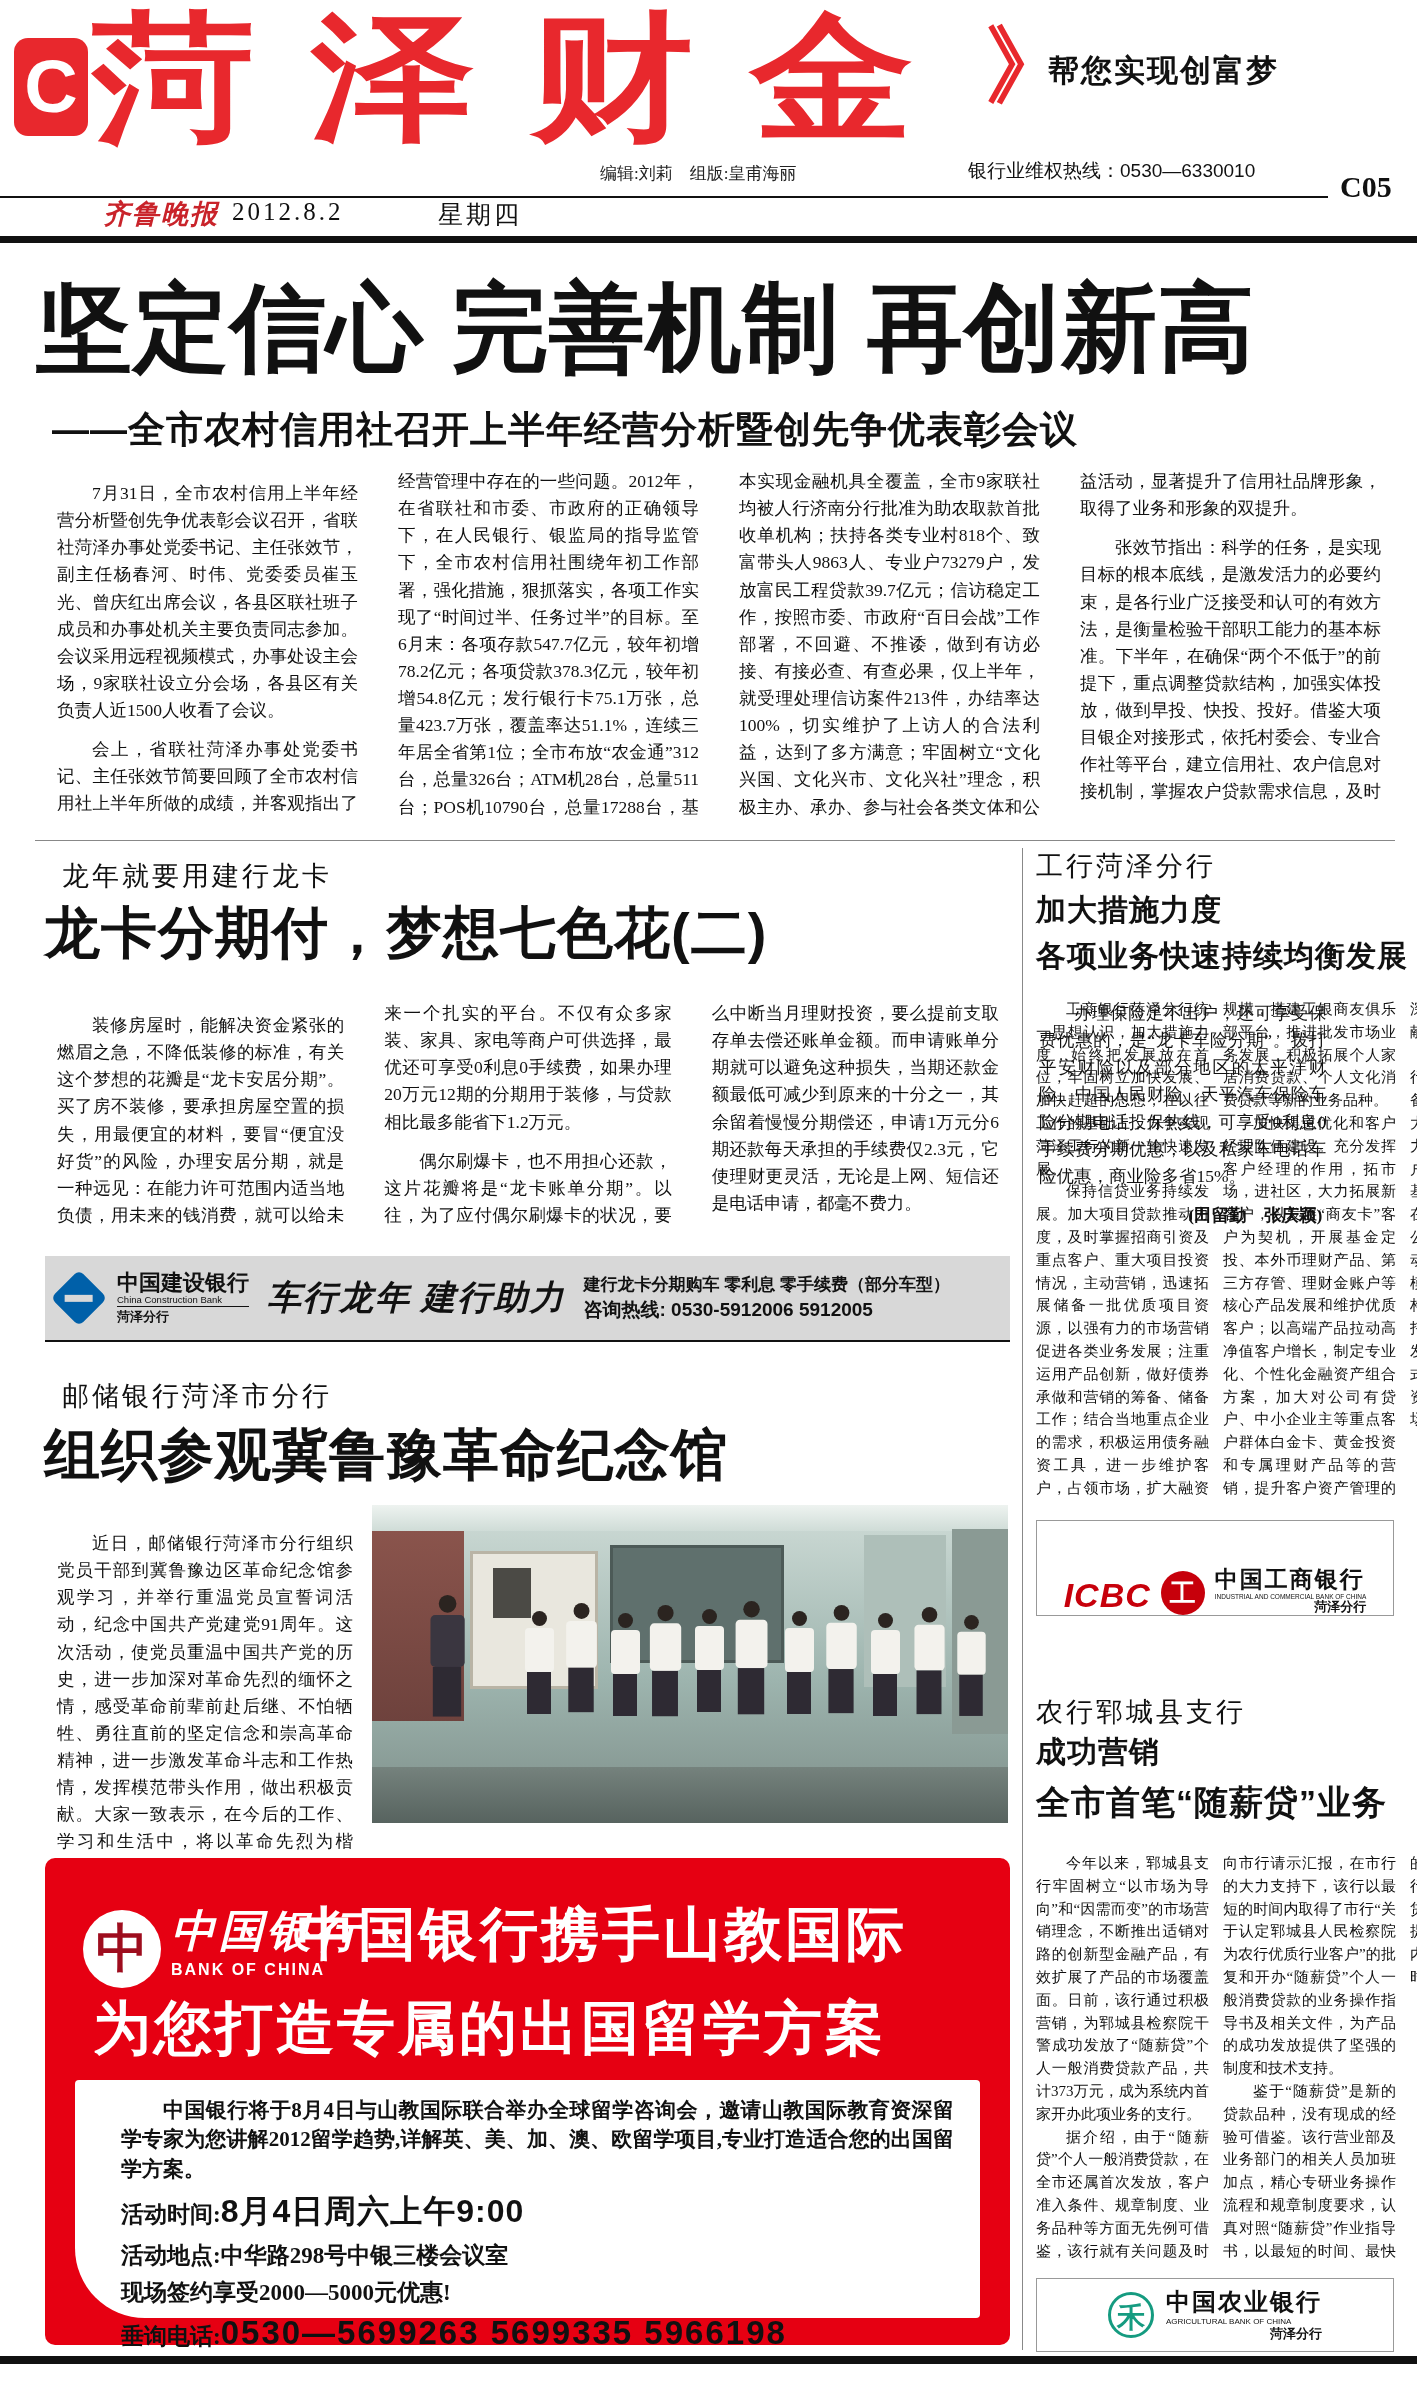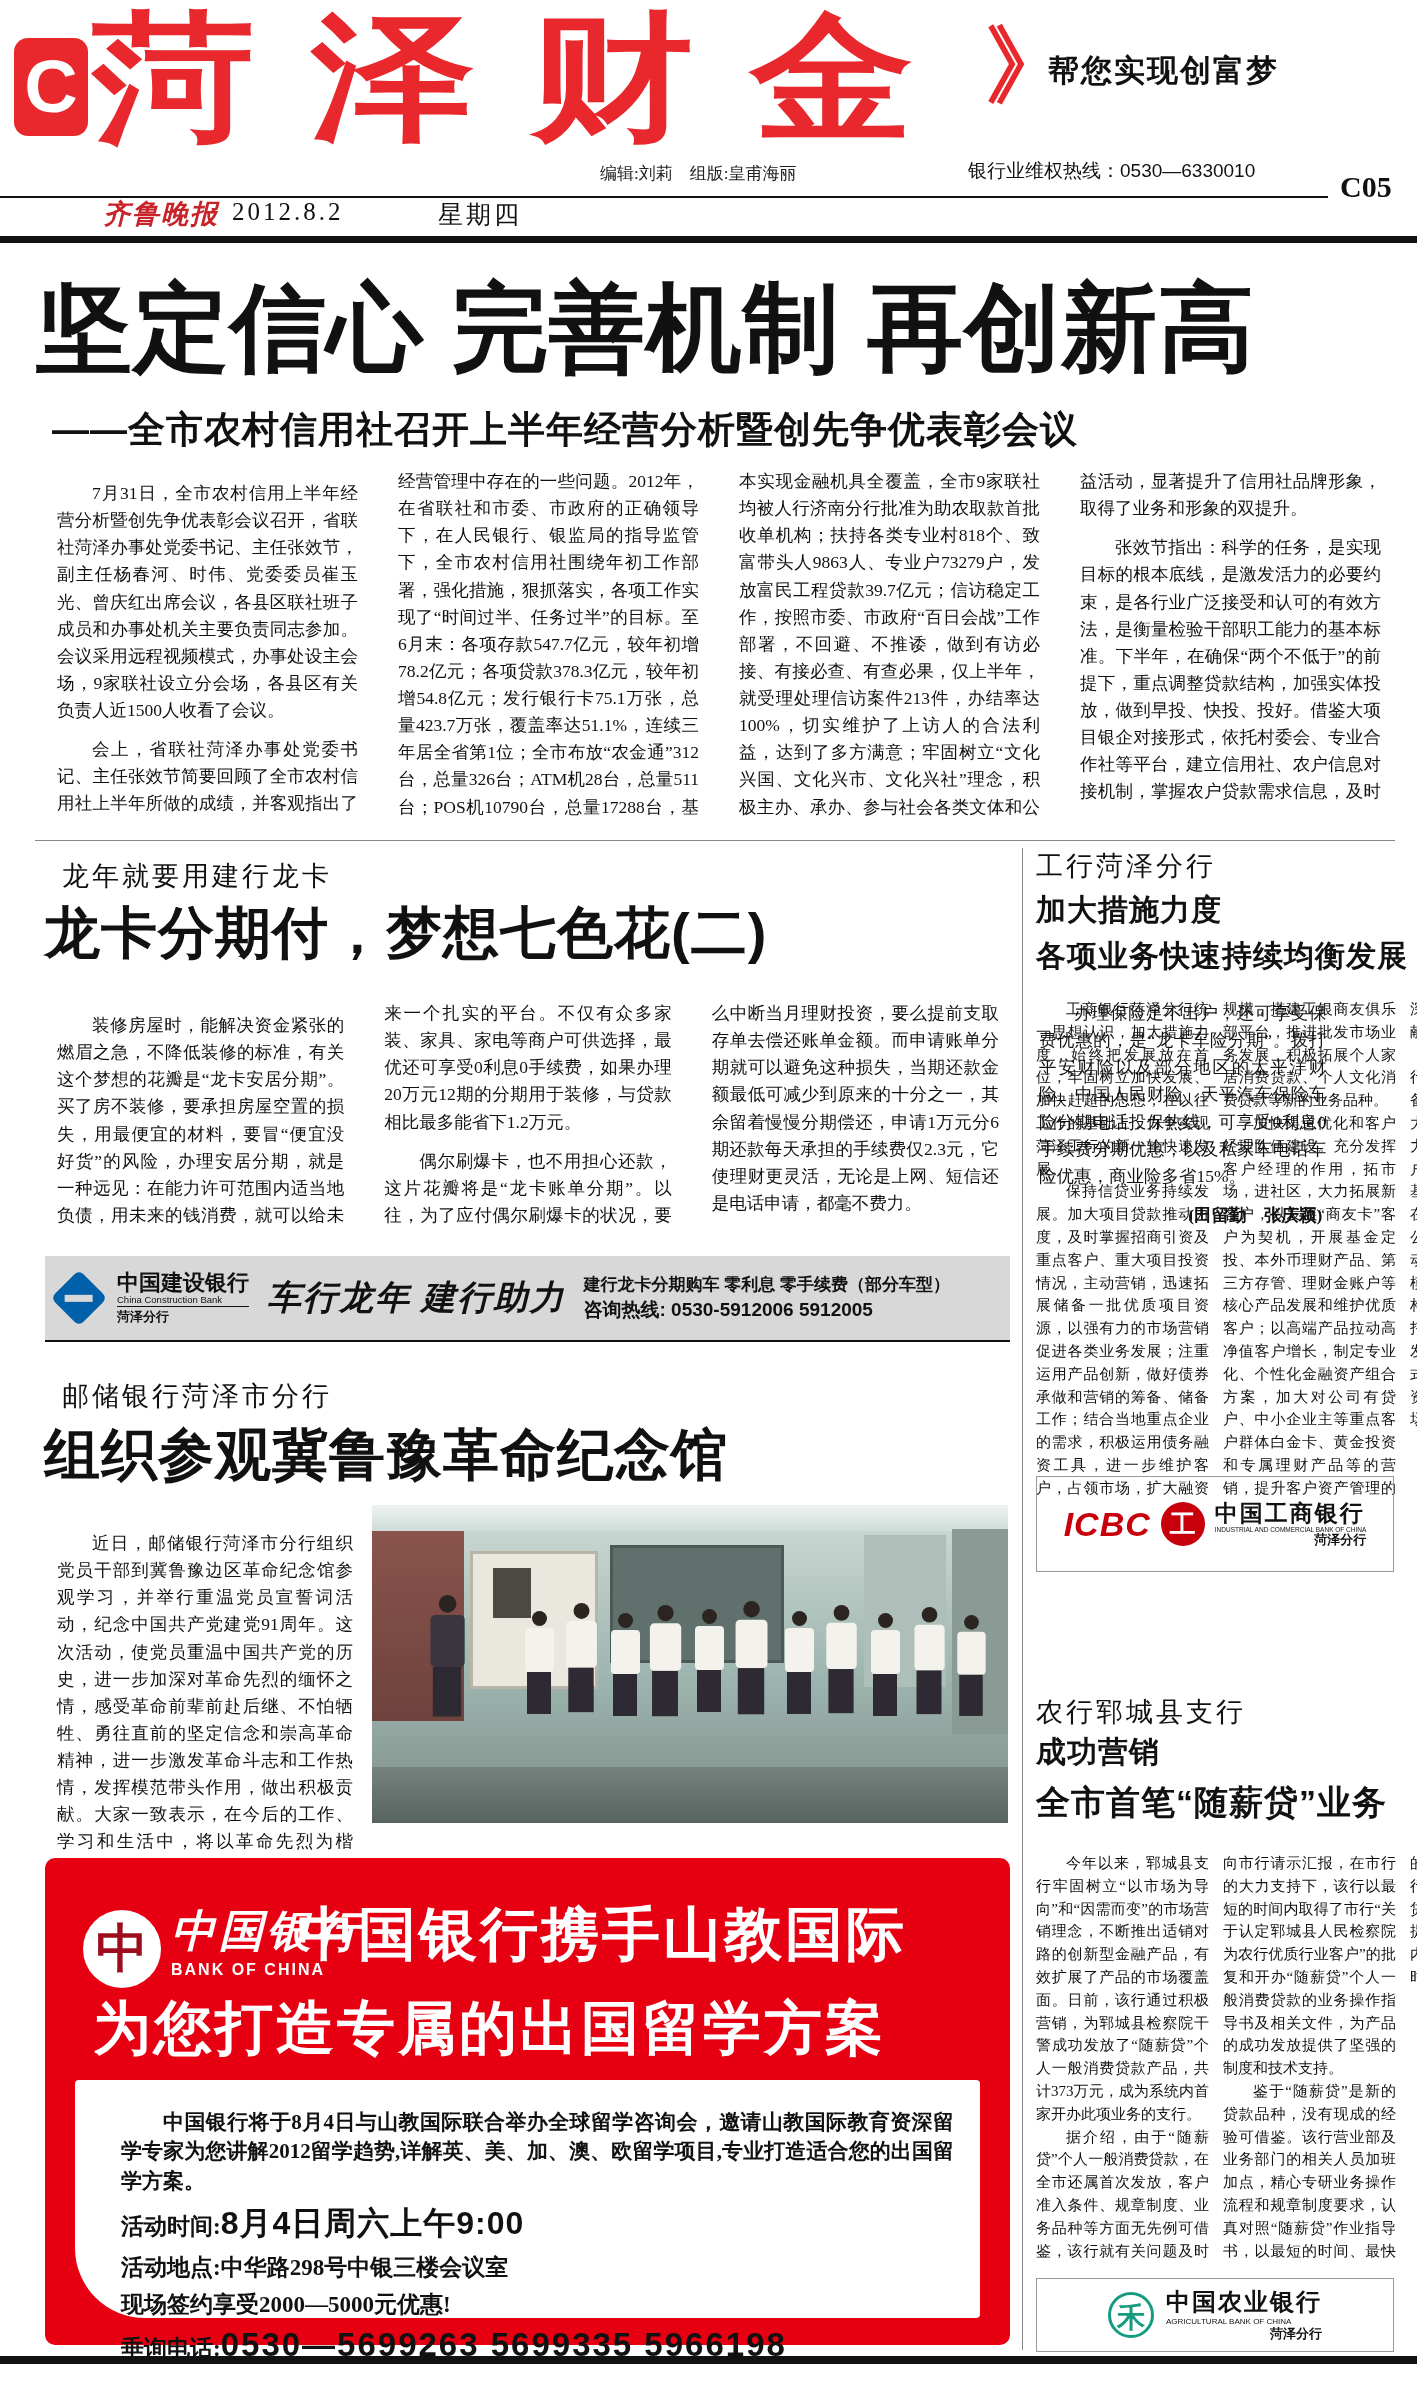--- a/index.html
+++ b/index.html
@@ -74,37 +74,37 @@
   
   .boc-ad{left:45px;top:1858px;width:965px;height:487px;background:#e60012;border-radius:10px;}
   .boc-logo-circle{position:absolute;left:38px;top:52px;width:78px;height:78px;background:#fff;border-radius:50%;
                    color:#9e0d1e;font-size:52px;font-weight:900;text-align:center;line-height:78px;}
   .boc-logo-names{position:absolute;left:126px;top:52px;color:#fff;line-height:1;}
   .boc-cn{font-size:44px;font-weight:900;font-style:italic;letter-spacing:4px;}
   .boc-en{font-size:16px;font-weight:700;letter-spacing:2px;margin-top:8px;display:block;}
   .boc-h1{position:absolute;left:252px;top:38px;color:#fff;font-weight:900;font-size:58px;letter-spacing:3px;white-space:nowrap;}
   .boc-h2{position:absolute;left:48px;top:132px;color:#fff;font-weight:900;font-size:58px;letter-spacing:3px;white-space:nowrap;}
   .boc-inset{position:absolute;left:30px;top:222px;width:905px;height:238px;background:#fff;
-             border-radius:4px 4px 4px 70px;padding:28px 26px 0 46px;box-sizing:border-box;}
+             border-radius:4px 4px 4px 70px;padding:16px 26px 0 46px;box-sizing:border-box;}
   .boc-para{font-size:21px;font-weight:700;line-height:1.4;text-indent:2em;margin:0;text-align:justify;}
   .boc-row{margin-top:6px;font-weight:700;}
   .boc-label{font-size:23px;}
   .boc-big{font-size:32px;font-weight:900;letter-spacing:1px;}
   .boc-med{font-size:23px;}
   .boc-phone{font-size:33px;font-weight:900;letter-spacing:2px;}
   
   .icbc-kicker{left:1036px;top:848px;}
   .rr-h{font-weight:900;font-size:30px;letter-spacing:1px;}
   .icbc-h1{left:1036px;top:890px;}
   .icbc-h2{left:1036px;top:936px;}
   .rr-body{text-align:justify;font-size:15px;line-height:1.52;}
   .rr-body p{margin:0;text-indent:2em;}
   .rr-body p.byline{text-indent:0;text-align:right;font-weight:700;}
   .icbc-body{left:1036px;top:998px;width:360px;height:520px;column-count:2;column-gap:14px;column-fill:auto;}
-  .icbc-box{left:1036px;top:1476px;width:358px;height:96px;border:1px solid #999;display:flex;align-items:center;
+  .icbc-box{left:1036px;top:1520px;width:358px;height:96px;border:1px solid #999;display:flex;align-items:flex-end;
             justify-content:center;gap:10px;box-sizing:border-box;}
   .icbc-short{color:#c7000b;font-weight:900;font-size:34px;font-style:italic;letter-spacing:1px;}
   .icbc-mark{width:44px;height:44px;background:#c7000b;border-radius:50%;color:#fff;font-weight:900;font-size:26px;
              line-height:44px;text-align:center;flex:0 0 auto;}
   .icbc-names{line-height:1.15;}
   .icbc-cn{font-size:23px;font-weight:900;letter-spacing:2px;}
   .icbc-en{font-size:6.5px;display:block;}
   .icbc-branch{font-size:13px;font-weight:700;text-align:right;display:block;}
   .abc-kicker{left:1036px;top:1694px;}
   .abc-h1{left:1036px;top:1732px;}

